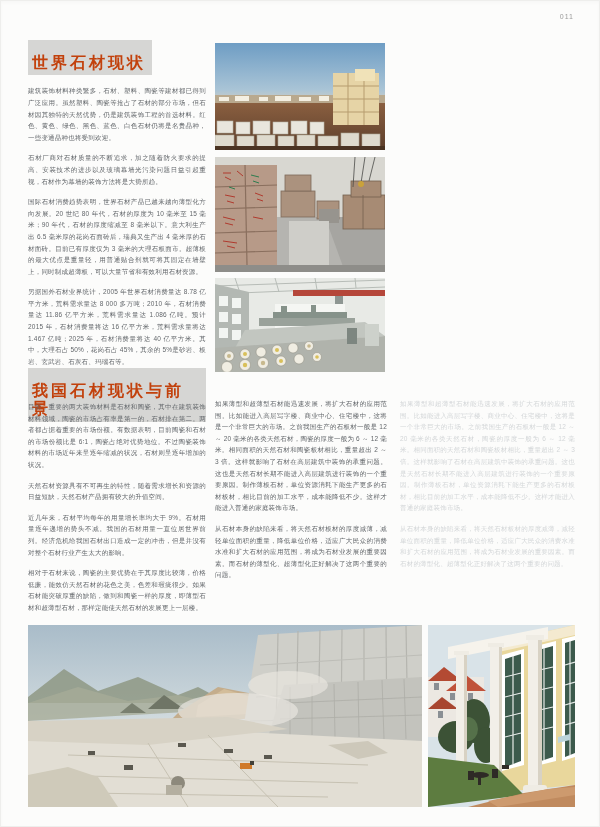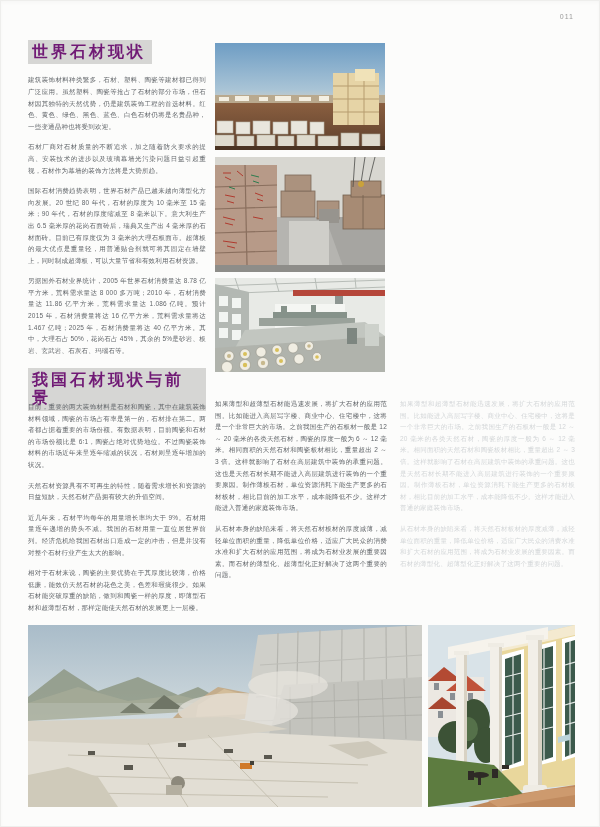--- a/index.html
+++ b/index.html
@@ -13,23 +13,23 @@
     box-shadow:inset 0 0 0 1px #eeeeec, inset 0 2px 4px rgba(0,0,0,0.03);
     pointer-events:none;
   }
   .page-number{
     position:absolute;top:13px;right:26px;
     font-size:7px;color:#9a9a9a;letter-spacing:1px;
   }
   .col-left{position:absolute;left:28px;top:40px;width:178px;}
   .heading{
     display:inline-block;
-    background:#d6d6d4;color:#701a75;
+    background:#d6d6d4;color:#c2410c;
     font-size:16px;font-weight:bold;letter-spacing:3px;
-    padding:3px 6px 3px 4px;line-height:1.15;
+    padding:14px 6px 3px 4px;line-height:1.15;
     margin:0 0 10px 0;
   }
   .heading2-wrap{position:absolute;left:28px;top:368px;width:178px;}
   p.body{
     margin:0 0 9px 0;
     font-size:6.5px;line-height:11.6px;
     color:#63676b;text-align:justify;
     letter-spacing:0.2px;
   }
   .col-left-lower{position:absolute;left:28px;top:401px;width:178px;}

